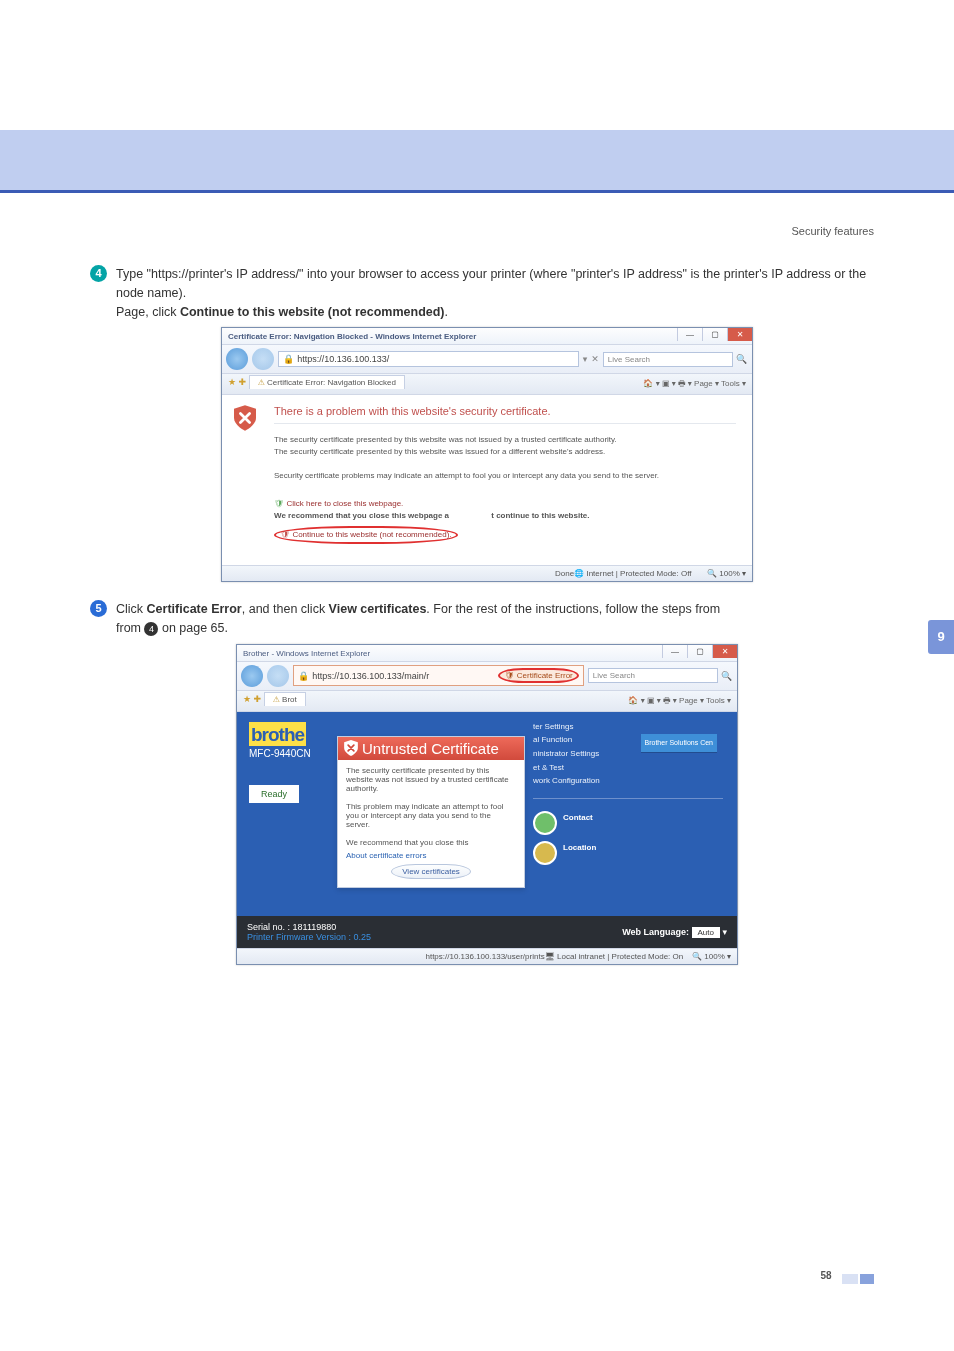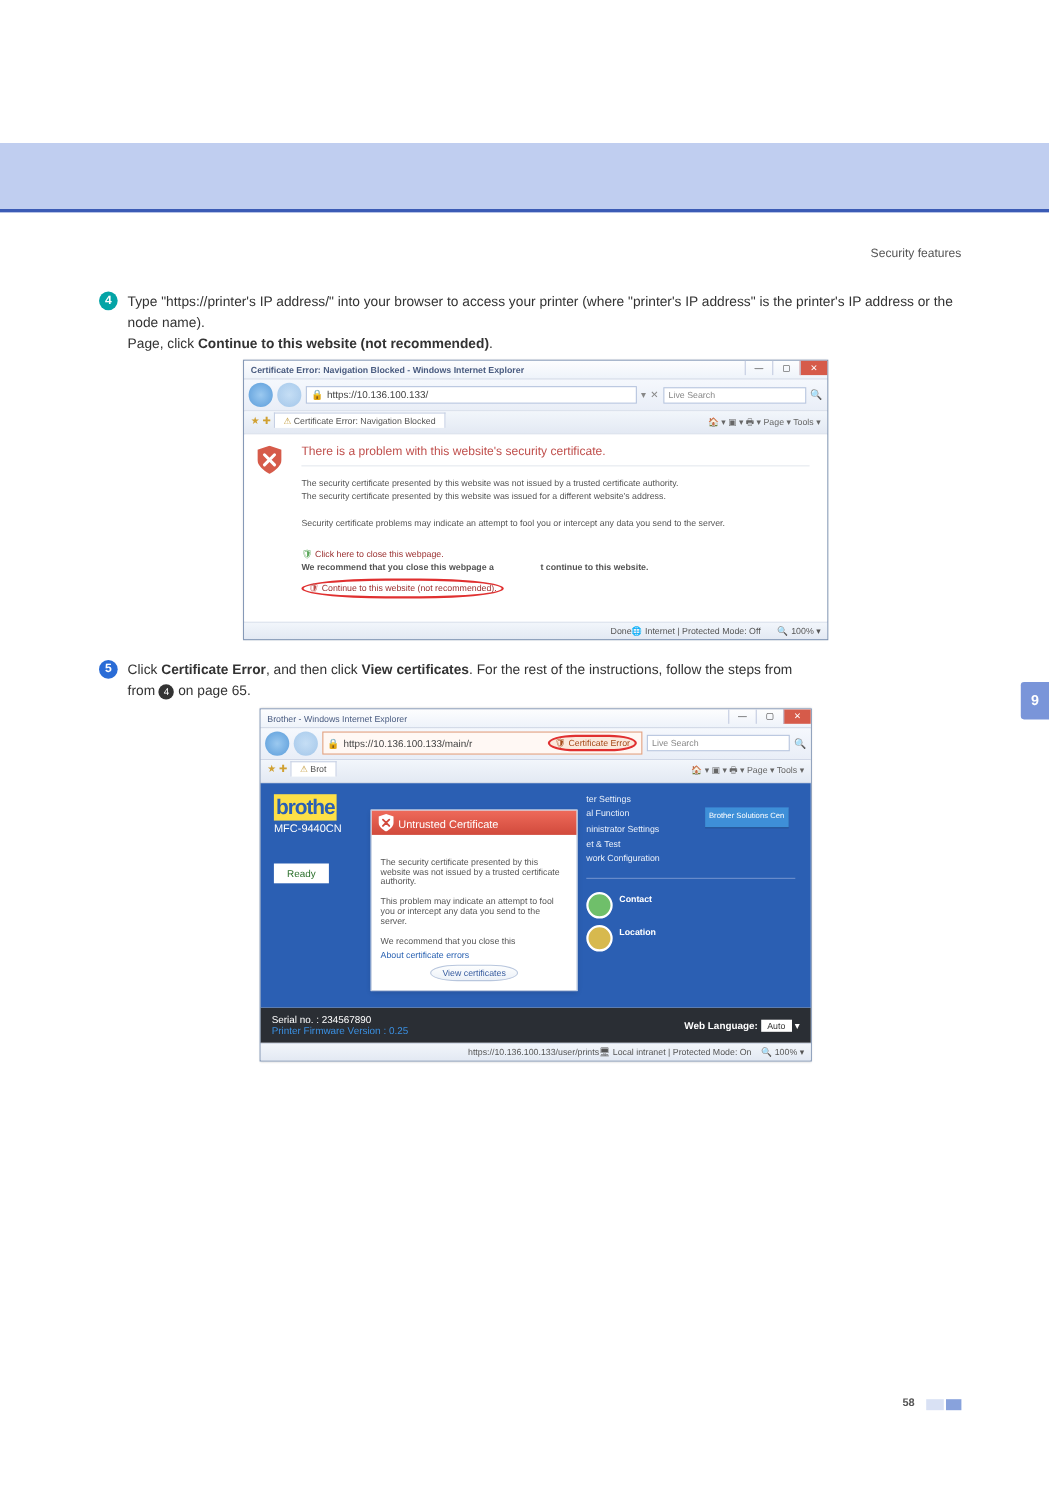--- a/index.html
+++ b/index.html
@@ -226,24 +226,24 @@
     border: 1px solid #c2cde0;
     box-shadow: 0 2px 5px rgba(0,0,0,.15);
     padding: 8px;
     font-size: 8px;
     color: #555;
   }
   .tooltip-popup .hdr {
     background: linear-gradient(#ee6a5a, #d14a3c);
     color: #fff;
     padding: 3px 6px;
-    margin: -8px -8px 20px -8px;
-    font-size: 10px;
-    display: flex;
-    align-items: flex-end;
+    margin: -8px -8px 6px -8px;
+    font-size: 15px;
+    display: flex;
+    align-items: flex-start;
     gap: 4px;
   }
   .view-cert-btn {
     display: inline-block;
     border: 1px solid #b8c6dd;
     border-radius: 2px;
     background: linear-gradient(#fdfefe, #ecf1f8);
     padding: 2px 10px;
     color: #3a5ea0;
     font-size: 8px;
@@ -553,21 +553,21 @@
             <span class="view-cert-btn highlight-oval" style="border-radius:50%/80%">
               <span>View certificates</span>
             </span>
           </div>
         </div>
       </div>
 
       <div class="black-bar">
         <span>
           <span>Serial no. :</span>
-          <span>234567890</span><br>
+          <span>181119880</span><br>
           <span style="color:#3a8fe0">Printer Firmware Version : 0.25</span>
         </span>
         <span>
           <b>Web Language:</b>
           <span class="lang-sel">Auto</span> ▾
         </span>
       </div>
 
       <div class="status">
         <span>https://10.136.100.133/user/prints</span>

